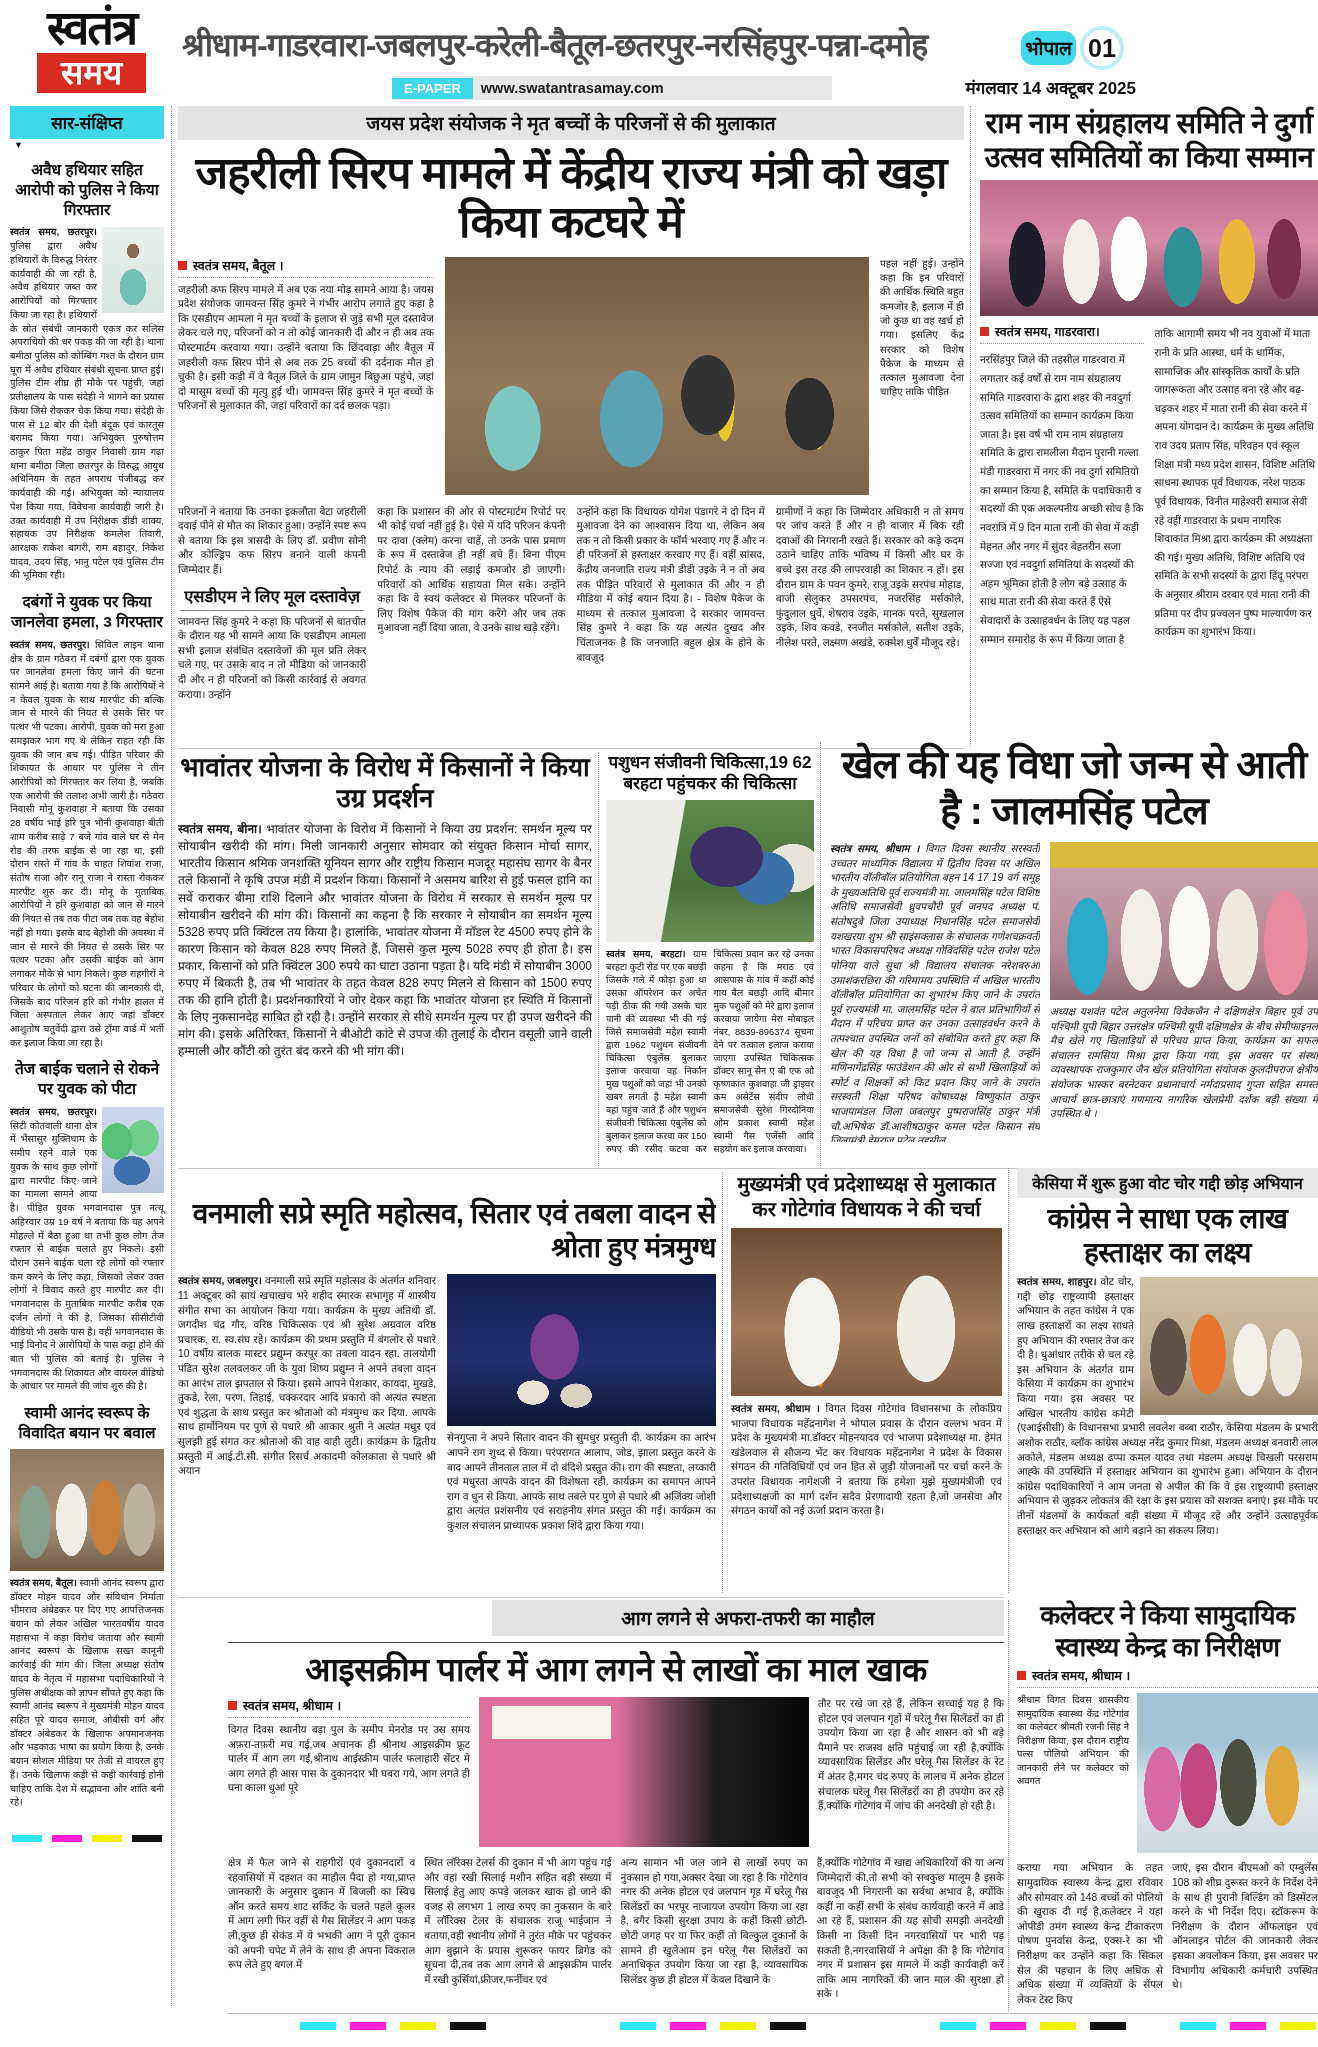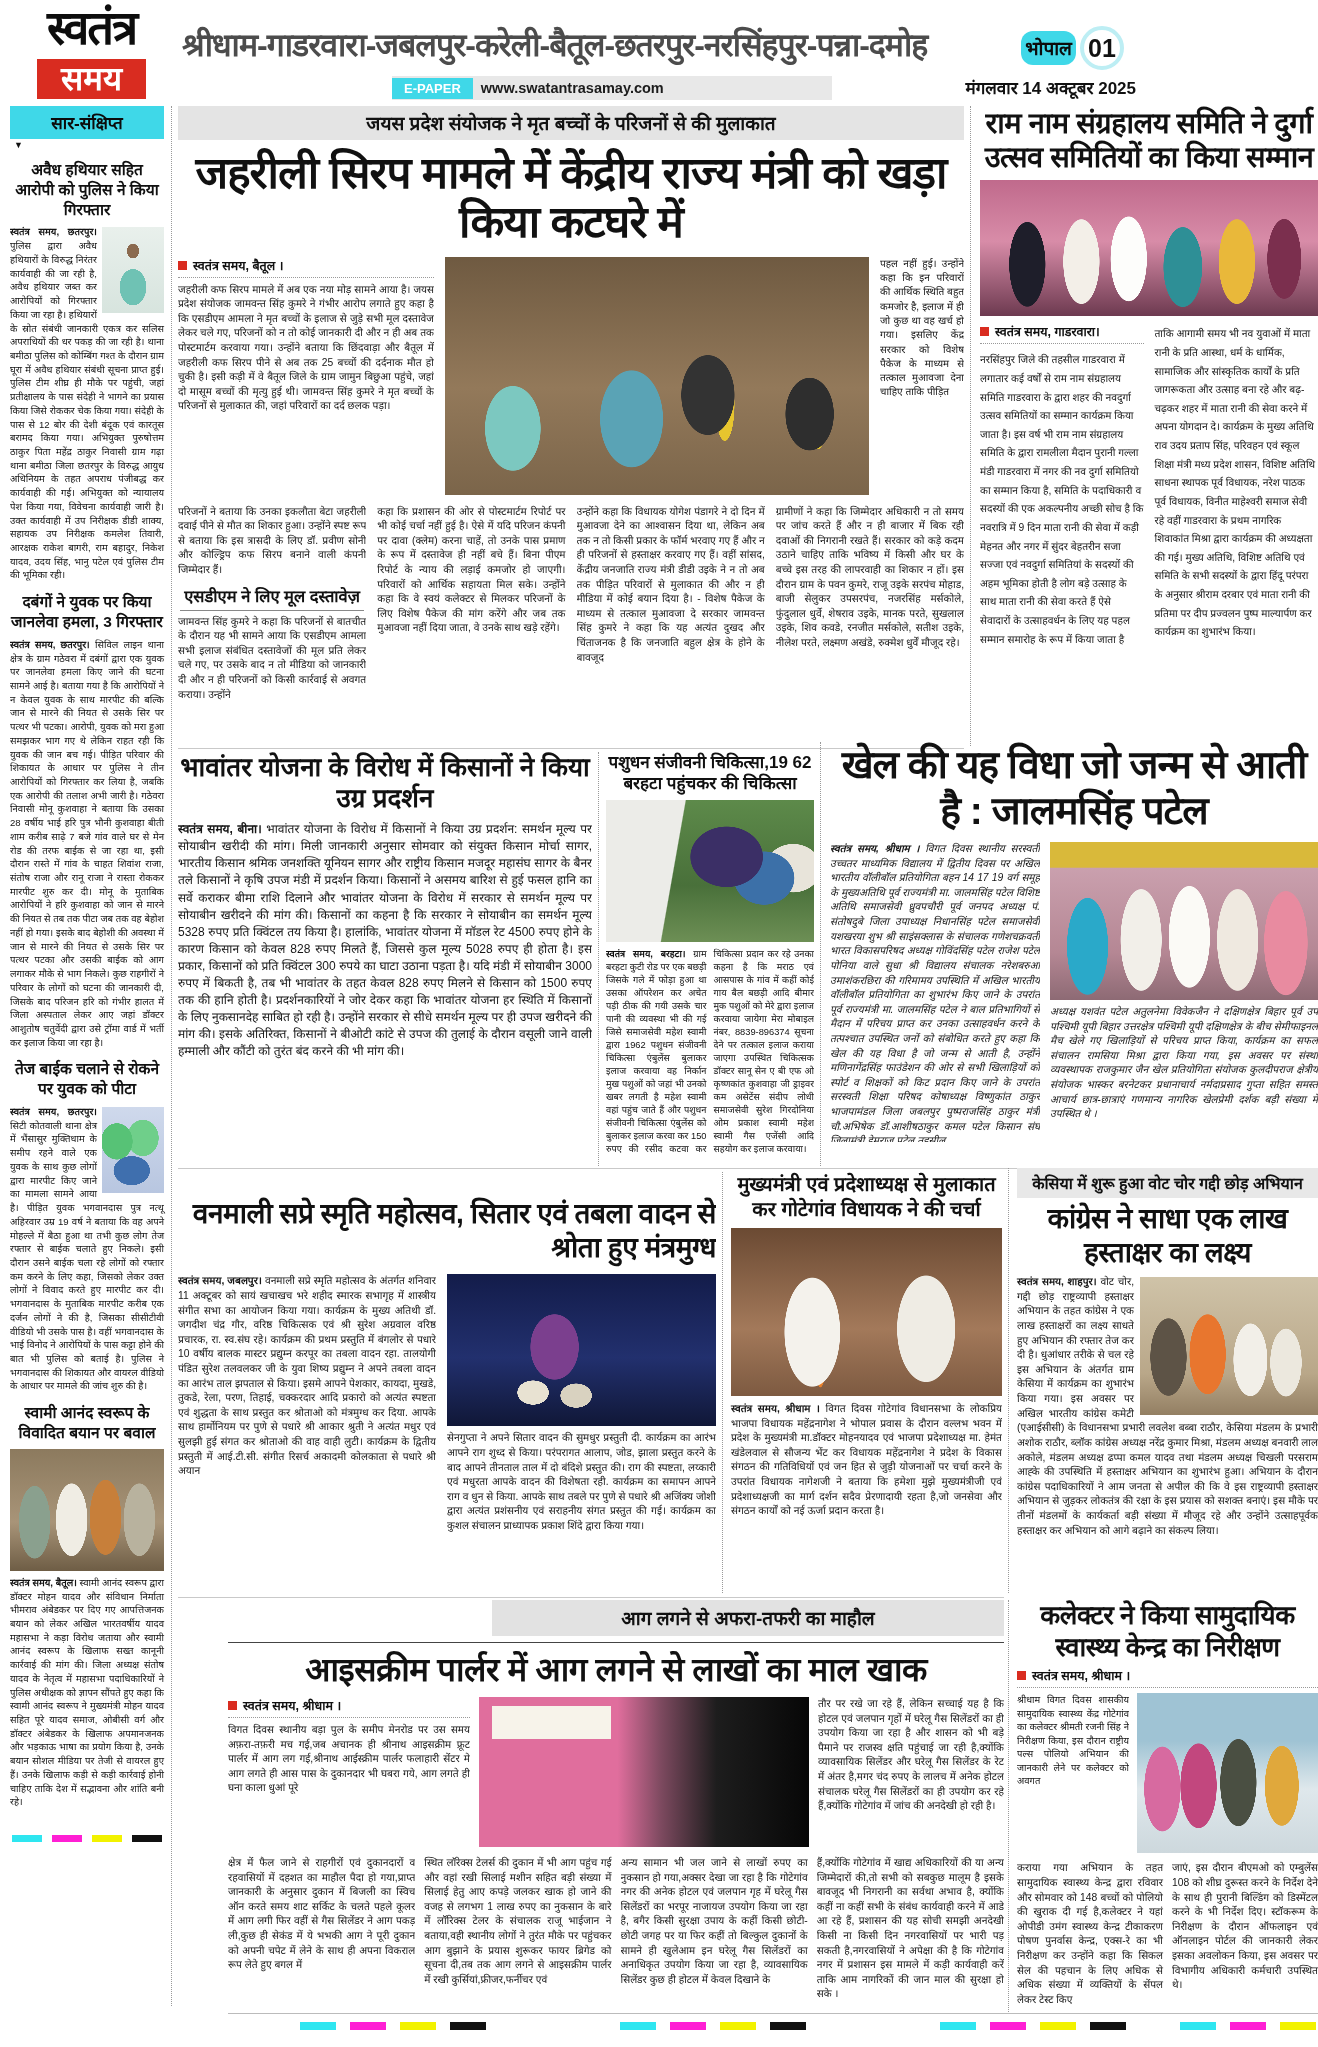--- a/index.html
+++ b/index.html
@@ -4,21 +4,21 @@
 <style>
   *{margin:0;padding:0;box-sizing:border-box;}
   html,body{background:#fff;}
   body{font-family:"Liberation Sans","DejaVu Sans",sans-serif;color:#111;}
   .page{position:relative;width:1318px;height:2047px;background:#fff;overflow:hidden;}
 
   
   .masthead{position:absolute;left:0;top:0;width:1150px;height:104px;}
   .logo{position:absolute;left:14px;top:4px;width:155px;text-align:center;}
   .logo-top{font-size:47px;font-weight:900;letter-spacing:-2px;line-height:1.0;color:#0d0d0d;}
-  .logo-bottom{display:inline-block;background:#d92c20;color:#fff;font-size:33px;font-weight:900;padding:1px 24px;line-height:1.15;margin-top:8px;}
+  .logo-bottom{display:inline-block;background:#d92c20;color:#fff;font-size:33px;font-weight:900;padding:1px 24px;line-height:1.15;margin-top:2px;}
   .cities{position:absolute;left:182px;top:22px;width:960px;font-size:32px;font-weight:800;color:#4c4c4c;white-space:nowrap;letter-spacing:-1px;}
   .edition-badge{position:absolute;right:26px;top:26px;display:flex;align-items:center;gap:4px;}
   .ed-pill{background:#3fd8e8;color:#0c0c0c;font-size:19px;font-weight:800;padding:4px 4px;border-radius:12px;}
   .ed-page{width:44px;height:44px;border-radius:50%;background:#fff;border:4px solid #bdeef4;font-size:25px;font-weight:900;display:flex;align-items:center;justify-content:center;}
   .epaper-bar{position:absolute;left:392px;top:76px;width:440px;height:24px;background:#e8e8e8;display:flex;align-items:center;}
   .epaper-badge{background:#3fd8e8;color:#fff;font-weight:800;font-size:13px;padding:3px 12px;}
   .website{font-size:14.5px;color:#1c1c1c;margin-left:8px;font-weight:700;}
   .m-date{position:absolute;right:14px;top:76px;font-size:17px;font-weight:800;}
 
   

